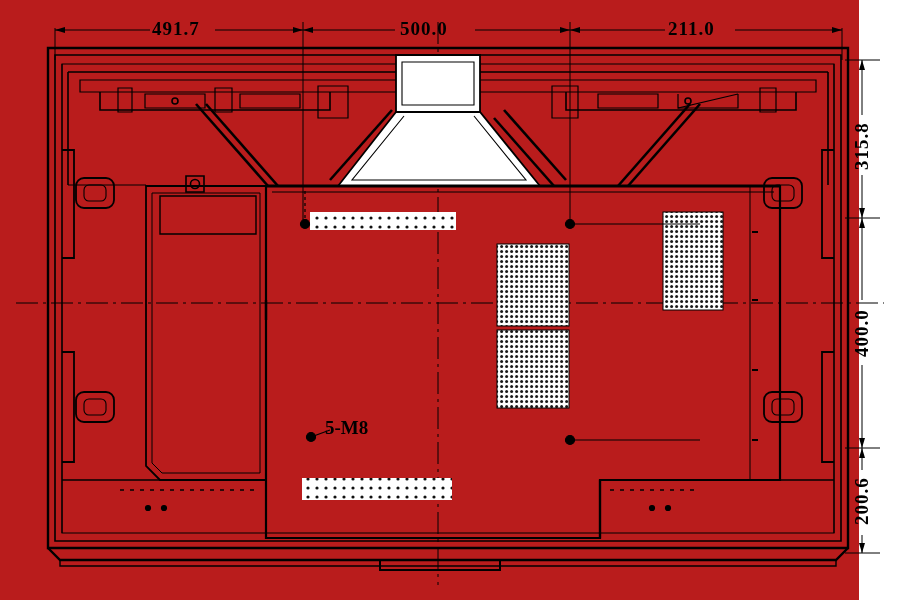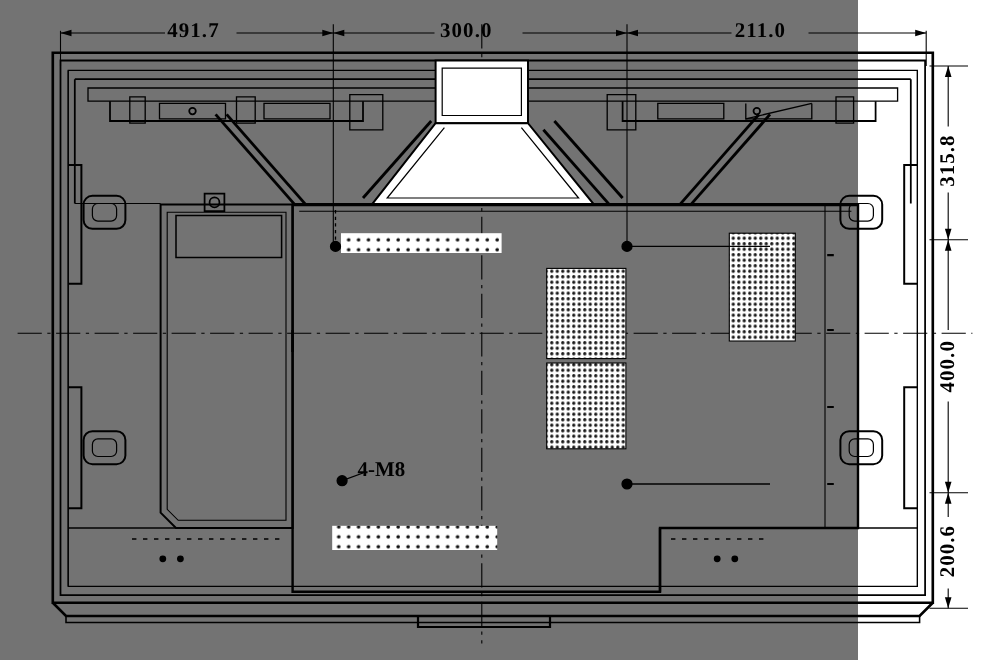--- a/index.html
+++ b/index.html
@@ -8,23 +8,23 @@
     background: #ffffff;
   }
   body {
     width: 900px;
     height: 600px;
     font-family: "Liberation Sans", sans-serif;
     overflow: hidden;
   }
   #stage {
     position: relative;
-    width: 780px;
+    width: 859px;
     height: 600px;
-    background: #737373;
+    background: #b91c1c;
   }
   #drawing {
     position: absolute;
     left: 0;
     top: 0;
     width: 900px;
     height: 600px;
   }
   .dim-label {
     position: absolute;
@@ -229,25 +229,25 @@
       <path d="M266 300 L266 320" stroke-width="2.4"></path>
       <path d="M752 232 L758 232 M752 300 L758 300 M752 370 L758 370 M752 440 L758 440" stroke-width="2"></path>
       <path d="M600 480 L600 538" stroke-width="2.2"></path>
       <path d="M62 64 L62 533" stroke-width="1.1"></path>
       <path d="M834 64 L834 533" stroke-width="1.1"></path>
     </g>
   </svg>
 
   <div class="dim-label" style="left:152px; top:18px;">491.7</div>
 
-  <div class="dim-label" style="left:400px; top:18px;">300.0</div>
+  <div class="dim-label" style="left:400px; top:18px;">500.0</div>
 
   <div class="dim-label" style="left:668px; top:18px;">211.0</div>
 
   <div class="dim-label vertical" style="left:824px; top:135px; width:76px; text-align:center;">315.8</div>
 
   <div class="dim-label vertical" style="left:824px; top:322px; width:76px; text-align:center;">400.0</div>
 
   <div class="dim-label vertical" style="left:824px; top:490px; width:76px; text-align:center;">200.6</div>
 
-  <div class="callout-label" style="left:325px; top:417px;">4-M8</div>
+  <div class="callout-label" style="left:325px; top:417px;">5-M8</div>
 
 </div>
 
 </body></html>

